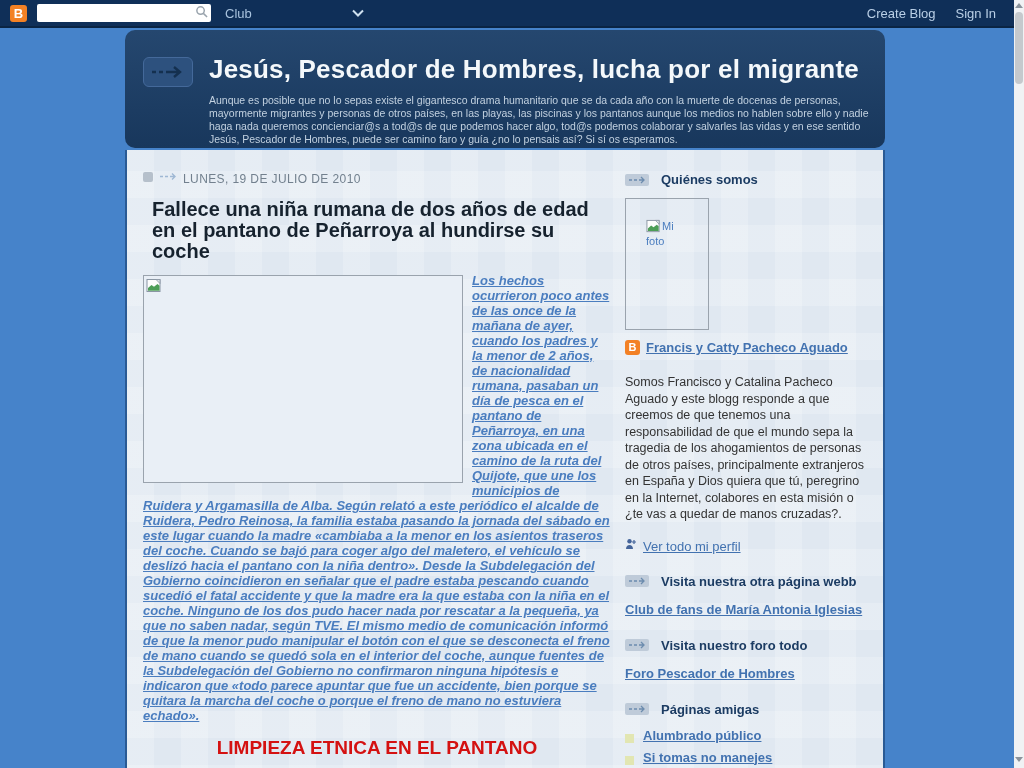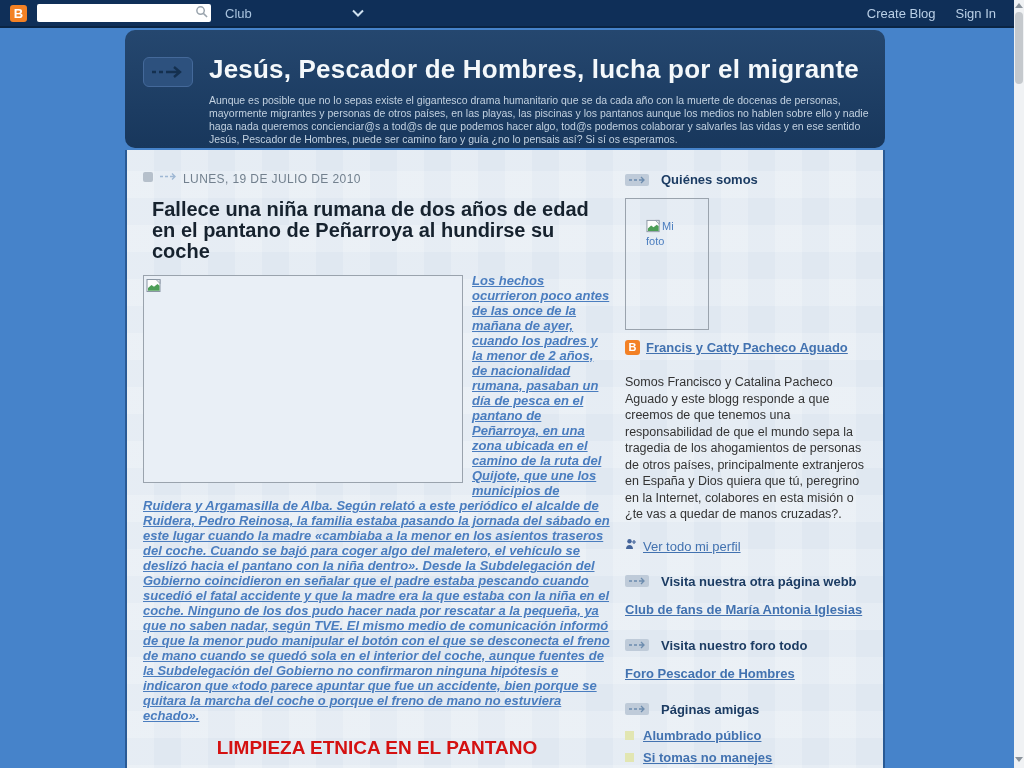--- a/index.html
+++ b/index.html
@@ -78,21 +78,21 @@
     width:42px;height:90px;border:1px solid #9aa3ad;padding:20px;margin-bottom:10px;
     font-size:11px;color:#4a7dbf;line-height:14px;
   }
   .photo-box svg{vertical-align:top;margin-right:1px}
   .profile-row{display:flex;align-items:center;gap:6px;margin-bottom:2px}
   .profile-b{width:15px;height:15px;border-radius:3px;background:#f38125;color:#fff;font-weight:bold;font-size:11px;line-height:15px;text-align:center;flex:0 0 auto}
   .side-link{color:#4272b0;font-size:13px;font-weight:bold;text-decoration:underline;cursor:pointer}
   .bio{font-size:12.5px;color:#333;line-height:16.5px;margin:19px 0 13px}
   .view-profile{display:flex;align-items:flex-end;gap:6px}
   .view-profile a{color:#4272b0;font-size:13px;text-decoration:underline;cursor:pointer;font-weight:normal}
-  .friend-row{display:flex;align-items:center;gap:9px;margin-bottom:7px}
+  .friend-row{display:flex;align-items:flex-end;gap:9px;margin-bottom:7px}
   .bullet{width:9px;height:9px;background:#e2e6b2;flex:0 0 auto}
   .archive-row{display:flex;align-items:center;gap:7px;font-size:13px;color:#444;margin-bottom:9px}
   .archive-link{color:#4272b0;font-weight:bold;text-decoration:none;cursor:pointer}
   
   .scrollbar{
     position:absolute;right:0;top:0;width:10px;height:768px;background:#f0f2f4;z-index:9;
     display:flex;flex-direction:column;align-items:center;
   }
   .sb-arrow-up{margin-top:3px;width:0;height:0;border-left:4px solid transparent;border-right:4px solid transparent;border-bottom:5px solid #8a939c}
   .sb-thumb{width:8px;height:72px;background:#c5c9cd;border-radius:4px;margin-top:4px}

